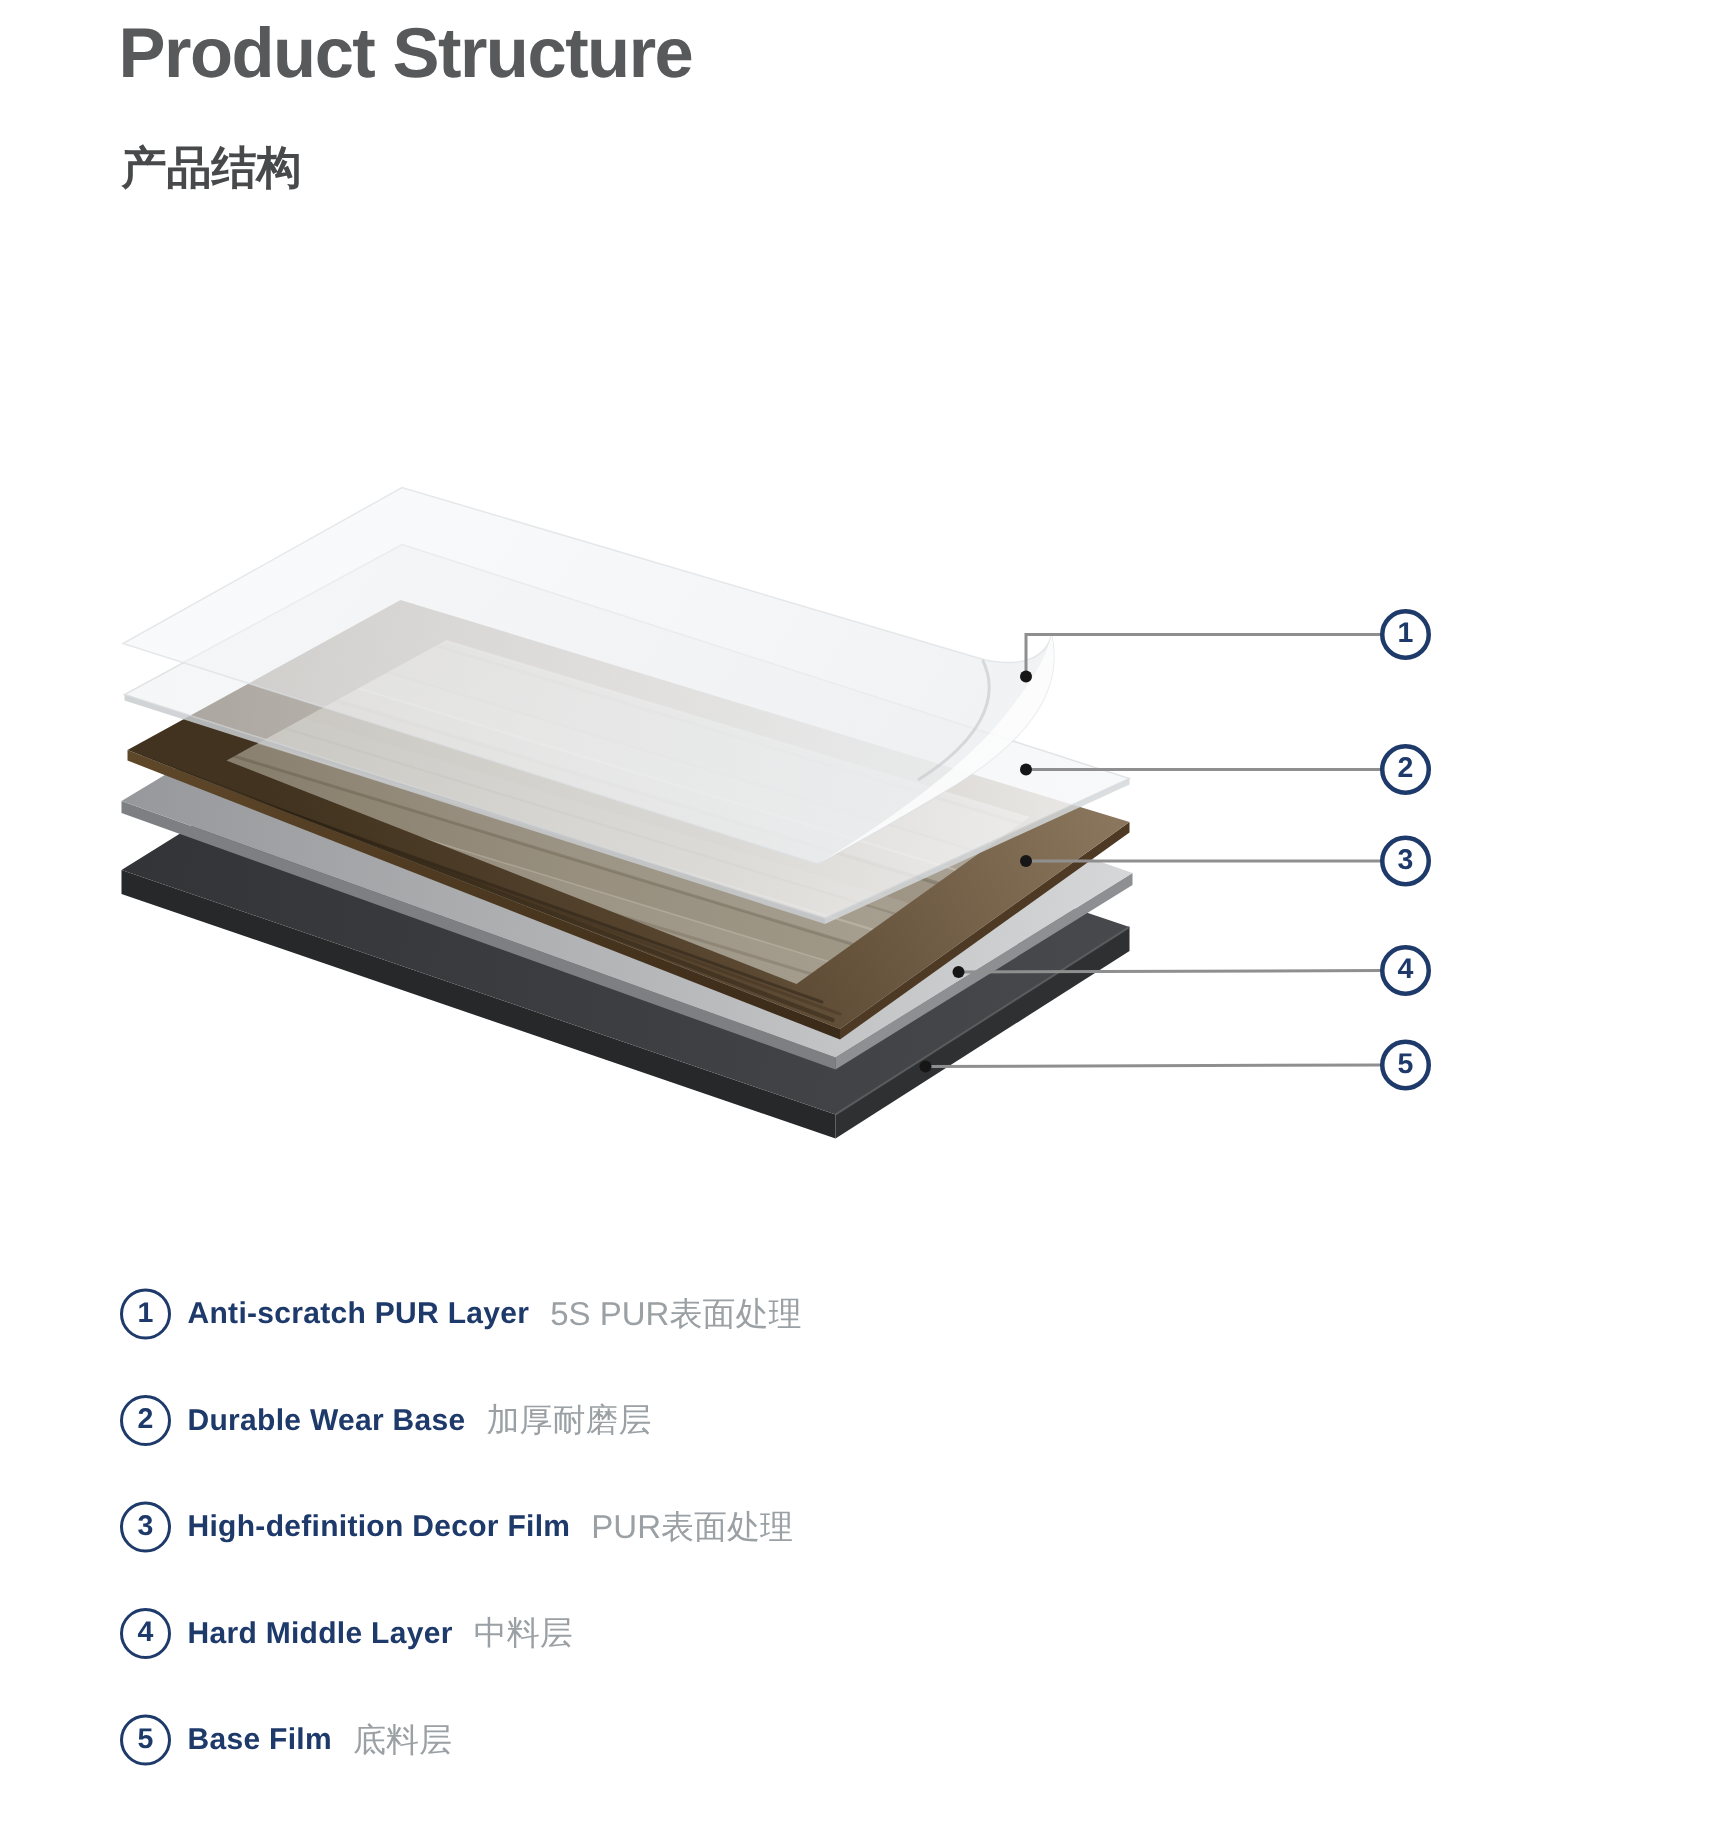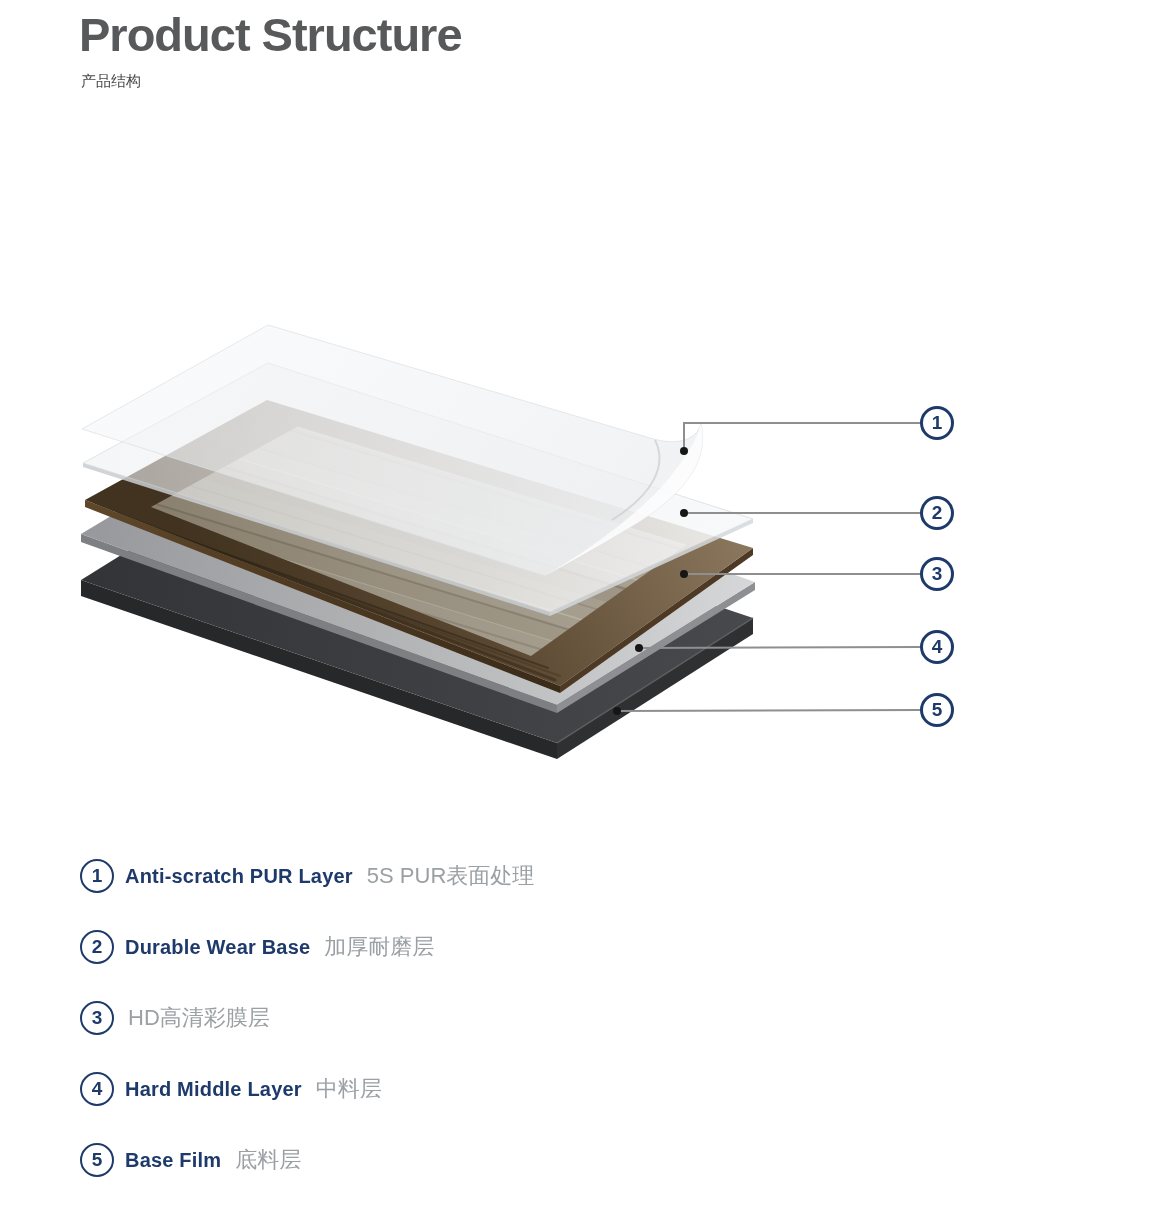--- a/index.html
+++ b/index.html
@@ -6,22 +6,22 @@
   .page{
     position:relative;width:1056px;height:1216px;background:#ffffff;overflow:hidden;
     font-family:"Liberation Sans", sans-serif;
   }
   
   .title{
     position:absolute;left:79px;top:8px;margin:0;
     font-size:47px;font-weight:800;letter-spacing:-1px;color:#58595b;line-height:1.15;
   }
   .subtitle{
-    position:absolute;left:81px;top:72px;
-    font-size:15px;font-weight:400;color:#48494b;
+    position:absolute;left:81px;top:92px;
+    font-size:30px;font-weight:700;color:#48494b;
   }
   
   .diagram-svg{position:absolute;left:0;top:0;width:1153px;height:1216px;}
   .callout{
     position:absolute;width:34px;height:34px;box-sizing:border-box;
     border:3px solid #1e3a6a;border-radius:50%;background:#ffffff;
     display:flex;align-items:center;justify-content:center;
     font-size:19px;font-weight:700;color:#1e3a6a;
   }
   
@@ -185,21 +185,22 @@
       <span class="llabel">Anti-scratch PUR Layer</span>
       <span class="lnote">5S PUR表面处理</span>
     </div>
     <div class="legend-row" style="top:930px">
       <span class="lcircle">2</span>
       <span class="llabel">Durable Wear Base</span>
       <span class="lnote">加厚耐磨层</span>
     </div>
     <div class="legend-row" style="top:1001px">
       <span class="lcircle">3</span>
-      <span class="lnote">HD高清彩膜层</span>
+      <span class="llabel">High-definition Decor Film</span>
+      <span class="lnote">PUR表面处理</span>
     </div>
     <div class="legend-row" style="top:1072px">
       <span class="lcircle">4</span>
       <span class="llabel">Hard Middle Layer</span>
       <span class="lnote">中料层</span>
     </div>
     <div class="legend-row" style="top:1143px">
       <span class="lcircle">5</span>
       <span class="llabel">Base Film</span>
       <span class="lnote">底料层</span>

